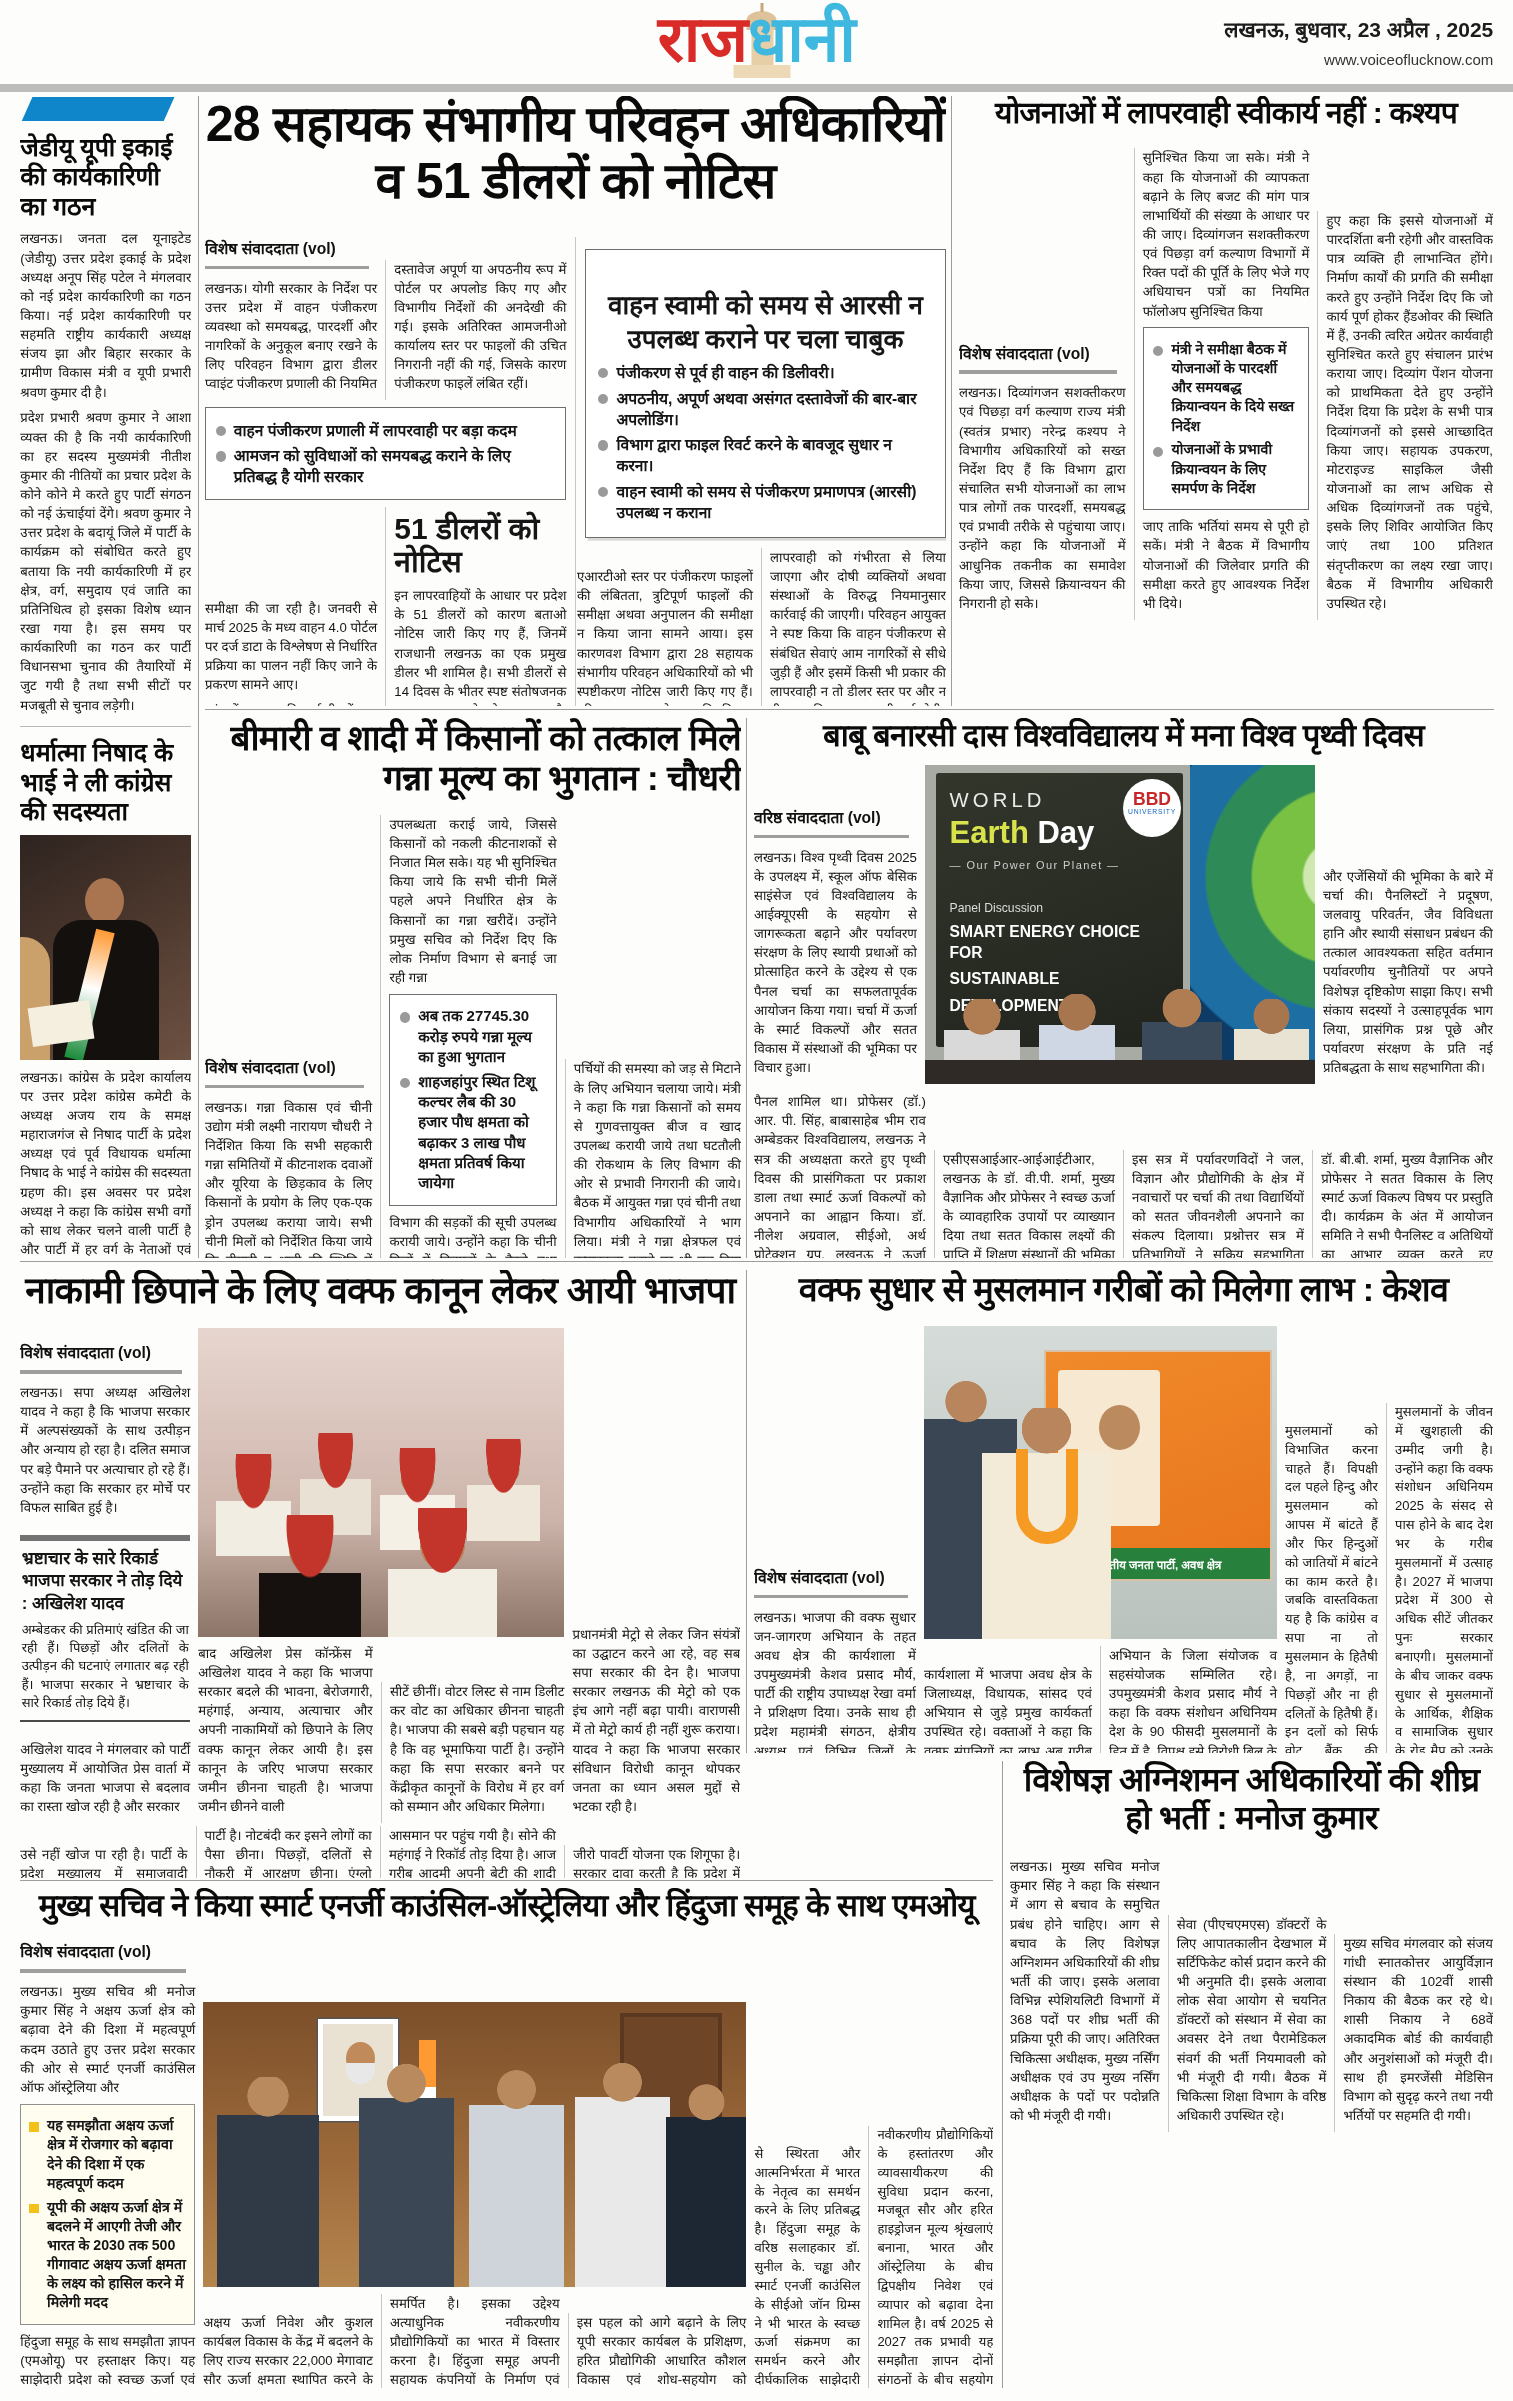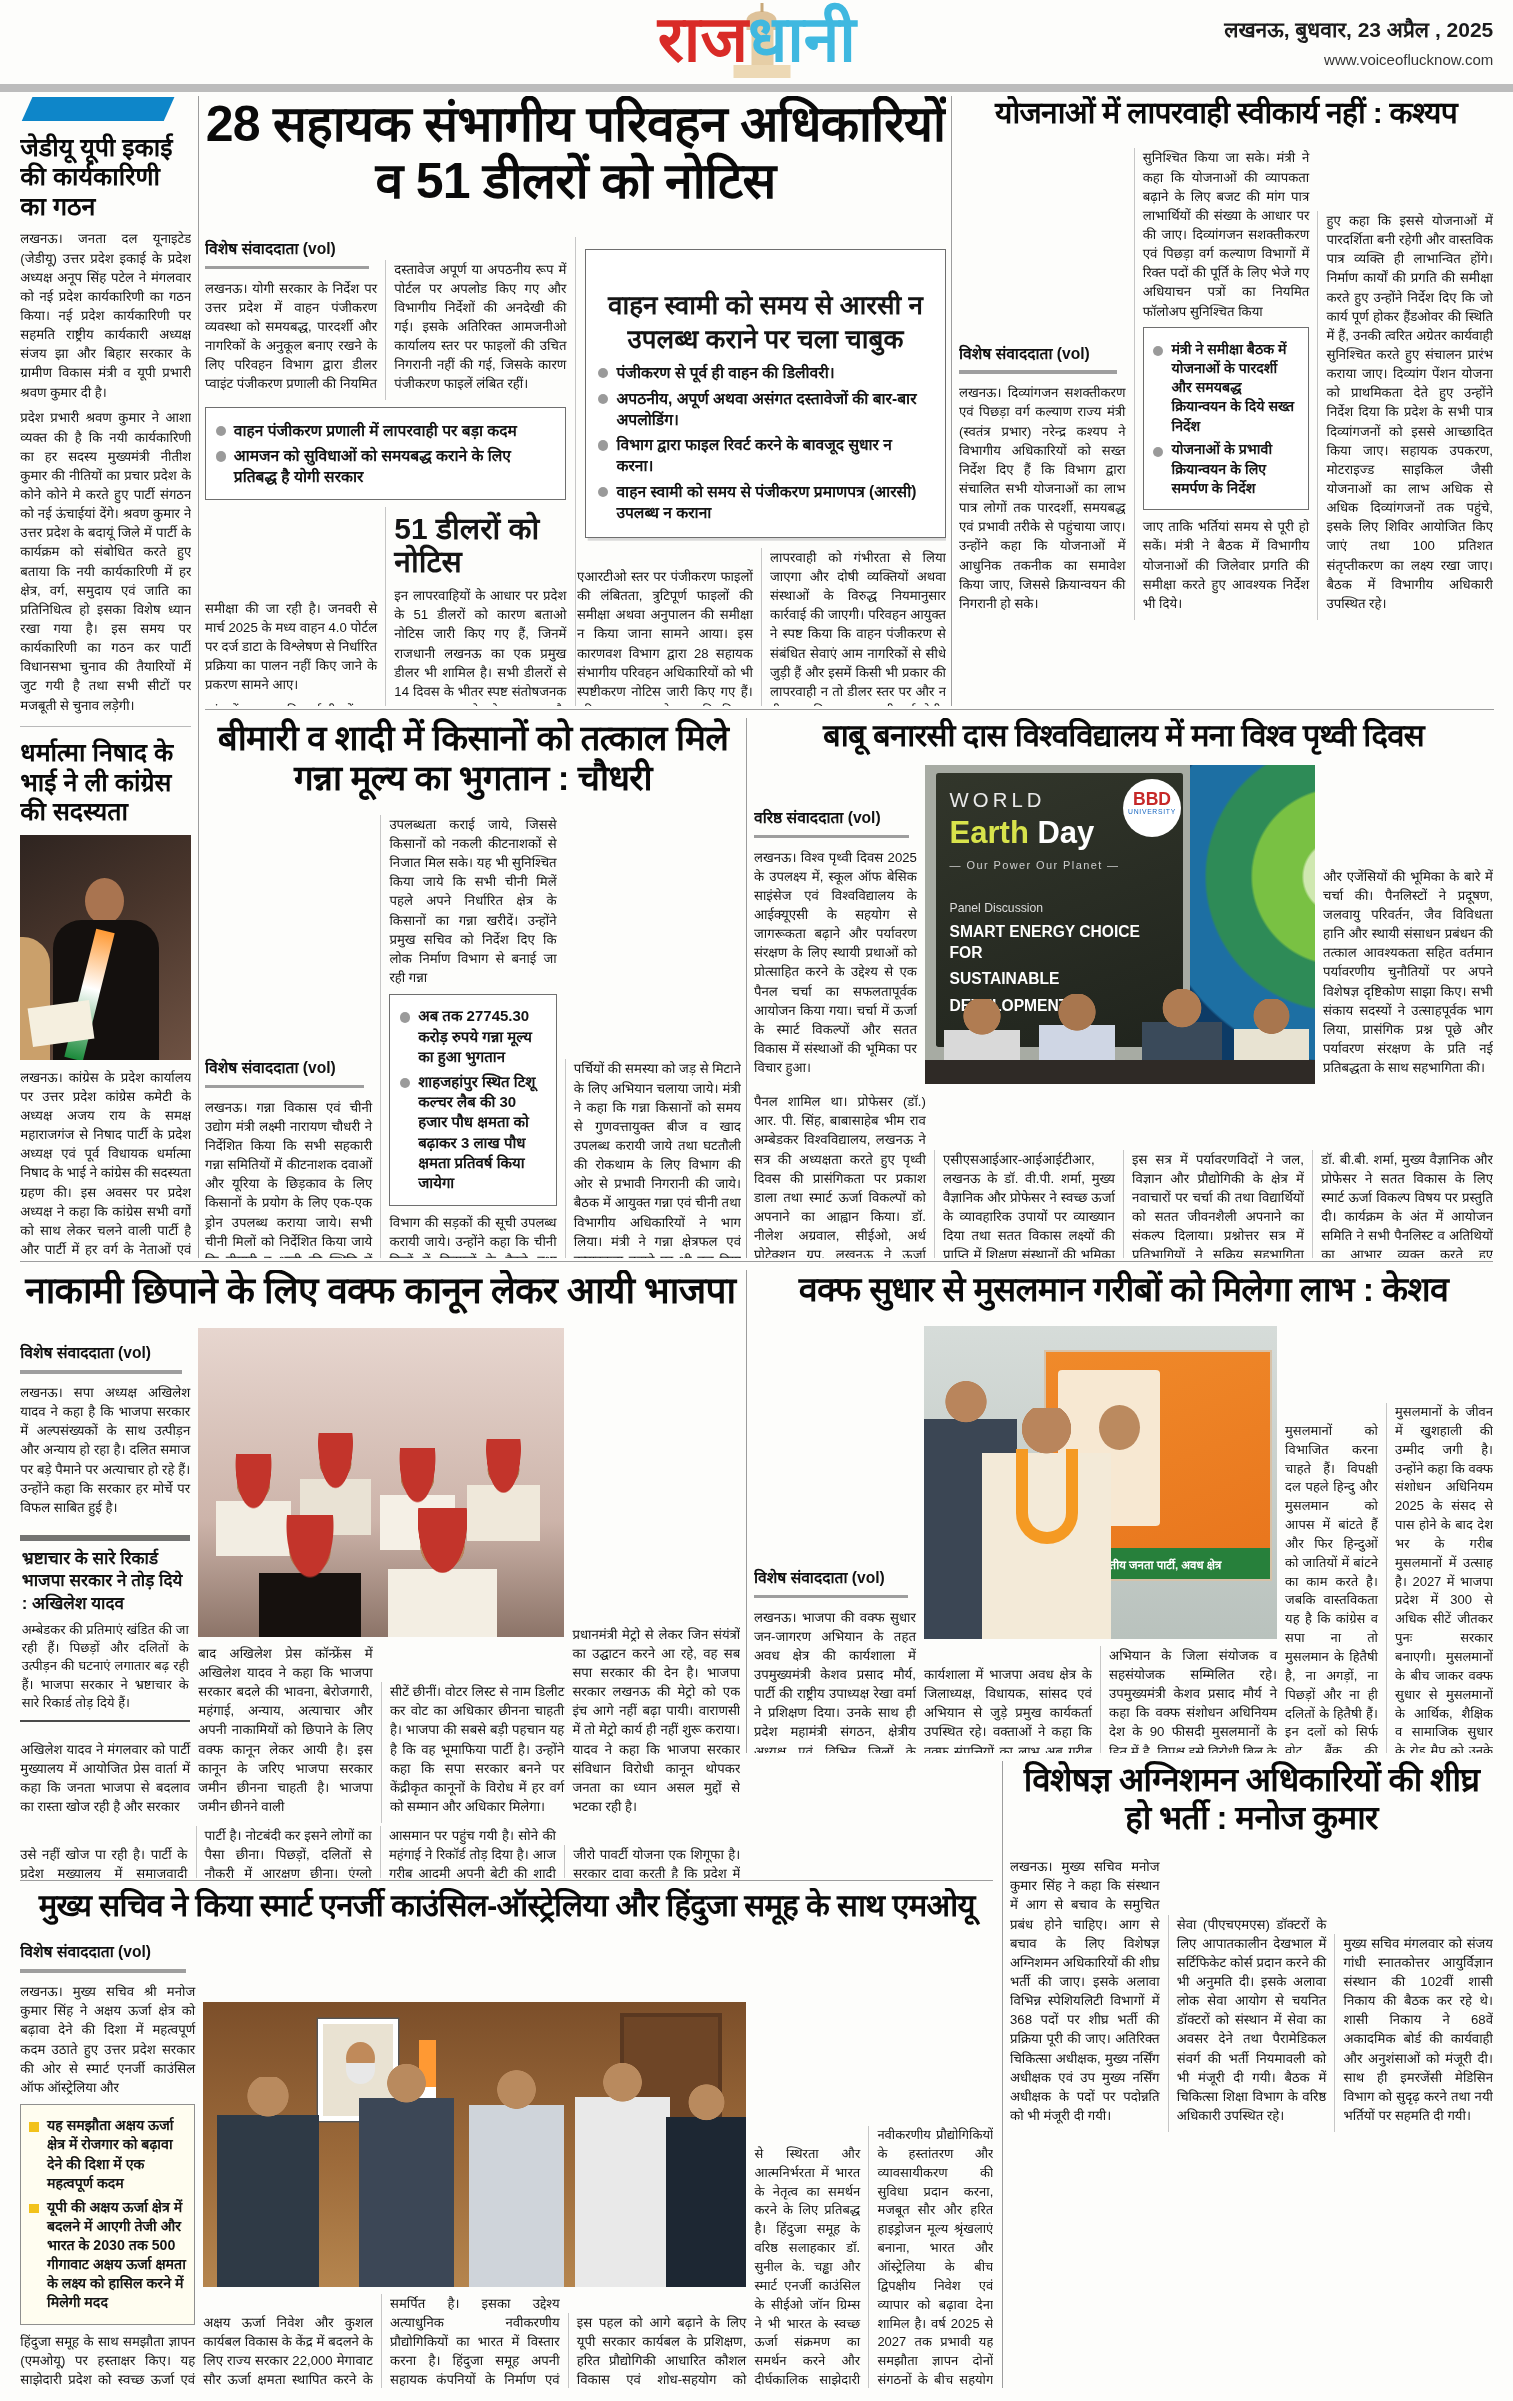--- a/index.html
+++ b/index.html
@@ -245,21 +245,21 @@
         </div>
         <p class="p">जाए ताकि भर्तियां समय से पूरी हो सकें। मंत्री ने बैठक में विभागीय योजनाओं की जिलेवार प्रगति की समीक्षा करते हुए आवश्यक निर्देश भी दिये।</p>
       </div>
       <div class="col grow">
         <p class="p">हुए कहा कि इससे योजनाओं में पारदर्शिता बनी रहेगी और वास्तविक पात्र व्यक्ति ही लाभान्वित होंगे। निर्माण कार्यों की प्रगति की समीक्षा करते हुए उन्होंने निर्देश दिए कि जो कार्य पूर्ण होकर हैंडओवर की स्थिति में हैं, उनकी त्वरित अग्रेतर कार्यवाही सुनिश्चित करते हुए संचालन प्रारंभ कराया जाए। दिव्यांग पेंशन योजना को प्राथमिकता देते हुए उन्होंने निर्देश दिया कि प्रदेश के सभी पात्र दिव्यांगजनों को इससे आच्छादित किया जाए। सहायक उपकरण, मोटराइज्ड साइकिल जैसी योजनाओं का लाभ अधिक से अधिक दिव्यांगजनों तक पहुंचे, इसके लिए शिविर आयोजित किए जाएं तथा 100 प्रतिशत संतृप्तीकरण का लक्ष्य रखा जाए। बैठक में विभागीय अधिकारी उपस्थित रहे।</p>
       </div>
     </div>
   </div>
 
   <div class="story" style="left:205px;top:718px;width:536px;height:540px;">
-    <div class="hl" style="font-size:35px;text-align:center;height:90px;">बीमारी व शादी में किसानों को तत्काल मिले गन्ना मूल्य का भुगतान : चौधरी</div>
+    <div class="hl" style="font-size:35px;text-align:right;height:90px;">बीमारी व शादी में किसानों को तत्काल मिले गन्ना मूल्य का भुगतान : चौधरी</div>
     <div class="flexrow" style="margin-top:6.8px;">
       <div class="col grow">
         <div class="byline">विशेष संवाददाता (vol)</div>
         <div class="byrule"></div>
         <p class="p">लखनऊ। गन्ना विकास एवं चीनी उद्योग मंत्री लक्ष्मी नारायण चौधरी ने निर्देशित किया कि सभी सहकारी गन्ना समितियों में कीटनाशक दवाओं और यूरिया के छिड़काव के लिए किसानों के प्रयोग के लिए एक-एक ड्रोन उपलब्ध कराया जाये। सभी चीनी मिलों को निर्देशित किया जाये कि बीमारी व शादी की स्थिति में किसानों को तत्काल गन्ना मूल्य का भुगतान सुनिश्चित किया जाये।</p>
       </div>
       <div class="col grow">
         <p class="p">उपलब्धता कराई जाये, जिससे किसानों को नकली कीटनाशकों से निजात मिल सके। यह भी सुनिश्चित किया जाये कि सभी चीनी मिलें पहले अपने निर्धारित क्षेत्र के किसानों का गन्ना खरीदें। उन्होंने प्रमुख सचिव को निर्देश दिए कि लोक निर्माण विभाग से बनाई जा रही गन्ना</p>
         <div class="minibox">
           <div class="bl">

